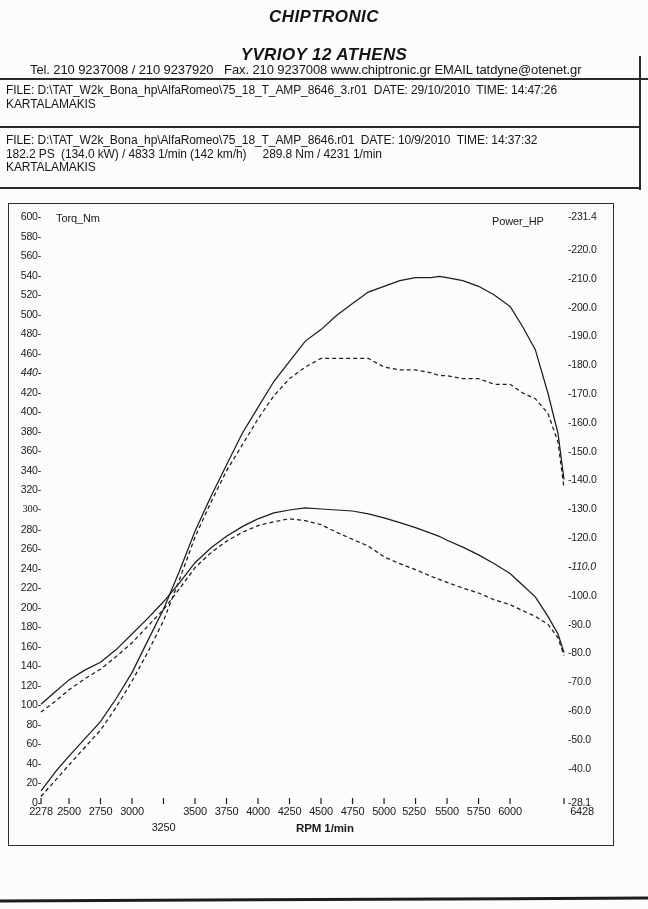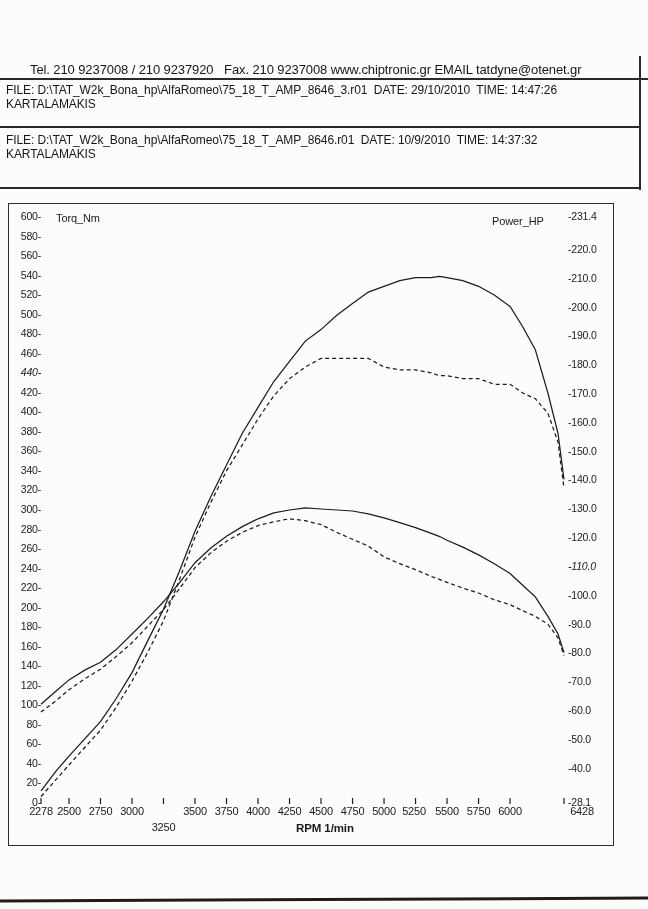--- a/index.html
+++ b/index.html
@@ -30,33 +30,36 @@
   .t-left{left:47px; top:8px;}
   .t-right{left:483px; top:11px;}
   .t-x{left:287px; top:618px; font-weight:700; font-size:11.5px;}
   .bottom-line{position:absolute; left:0; top:898px; width:648px; height:2.5px; background:#1d1d1d; transform:rotate(-0.25deg);}
 </style>
 </head>
 <body>
 
 <div class="page">
 
+  <div class="hdr hdr1">CHIPTRONIC</div>
+  <div class="hdr hdr3">YVRIOY 12 ATHENS</div>
   <div class="contact">Tel. 210 9237008 / 210 9237920   Fax. 210 9237008 www.chiptronic.gr EMAIL tatdyne@otenet.gr</div>
 
   <div class="hr hr-contact"></div>
   <div class="page-right-border"></div>
 
   <div class="blk blk1">
     <div class="ln">FILE: D:\TAT_W2k_Bona_hp\AlfaRomeo\75_18_T_AMP_8646_3.r01  DATE: 29/10/2010  TIME: 14:47:26</div>
     <div class="ln">KARTALAMAKIS</div>
   </div>
   <div class="hr hr-block1"></div>
 
   <div class="blk blk2">
     <div class="ln">FILE: D:\TAT_W2k_Bona_hp\AlfaRomeo\75_18_T_AMP_8646.r01  DATE: 10/9/2010  TIME: 14:37:32</div>
+    <div class="ln">182.2 PS  (134.0 kW) / 4833 1/min (142 km/h)     289.8 Nm / 4231 1/min</div>
     <div class="ln">KARTALAMAKIS</div>
   </div>
   <div class="hr hr-block2"></div>
 
   <div class="chart-box" id="chartBox">
     <svg id="chartSvg" width="603" height="640" viewBox="0 0 603 640">
         <line x1="32" x2="32" y1="594" y2="600" stroke="#1c1c1c" stroke-width="1.2"></line>
         <line x1="59.97734939759036" x2="59.97734939759036" y1="594" y2="600" stroke="#1c1c1c" stroke-width="1.2"></line>
         <line x1="91.4833734939759" x2="91.4833734939759" y1="594" y2="600" stroke="#1c1c1c" stroke-width="1.2"></line>
         <line x1="122.98939759036145" x2="122.98939759036145" y1="594" y2="600" stroke="#1c1c1c" stroke-width="1.2"></line>
@@ -89,21 +92,21 @@
       <div class="ax-lbl yl" style="top: 103.667px;">500-</div>
       <div class="ax-lbl yl" style="top: 123.2px;">480-</div>
       <div class="ax-lbl yl" style="top: 142.733px;">460-</div>
       <div class="ax-lbl yl" style="top: 162.267px; font-style: italic;">440-</div>
       <div class="ax-lbl yl" style="top: 181.8px;">420-</div>
       <div class="ax-lbl yl" style="top: 201.333px;">400-</div>
       <div class="ax-lbl yl" style="top: 220.867px;">380-</div>
       <div class="ax-lbl yl" style="top: 240.4px;">360-</div>
       <div class="ax-lbl yl" style="top: 259.933px;">340-</div>
       <div class="ax-lbl yl" style="top: 279.467px;">320-</div>
-      <div class="ax-lbl yl" style="top: 299px;">300-</div>
+      <div class="ax-lbl yl" style="top: 299px; font-family: Liberation Serif, serif;">300-</div>
       <div class="ax-lbl yl" style="top: 318.533px;">280-</div>
       <div class="ax-lbl yl" style="top: 338.067px;">260-</div>
       <div class="ax-lbl yl" style="top: 357.6px;">240-</div>
       <div class="ax-lbl yl" style="top: 377.133px;">220-</div>
       <div class="ax-lbl yl" style="top: 396.667px;">200-</div>
       <div class="ax-lbl yl" style="top: 416.2px;">180-</div>
       <div class="ax-lbl yl" style="top: 435.733px;">160-</div>
       <div class="ax-lbl yl" style="top: 455.267px;">140-</div>
       <div class="ax-lbl yl" style="top: 474.8px;">120-</div>
       <div class="ax-lbl yl" style="top: 494.333px;">100-</div>

